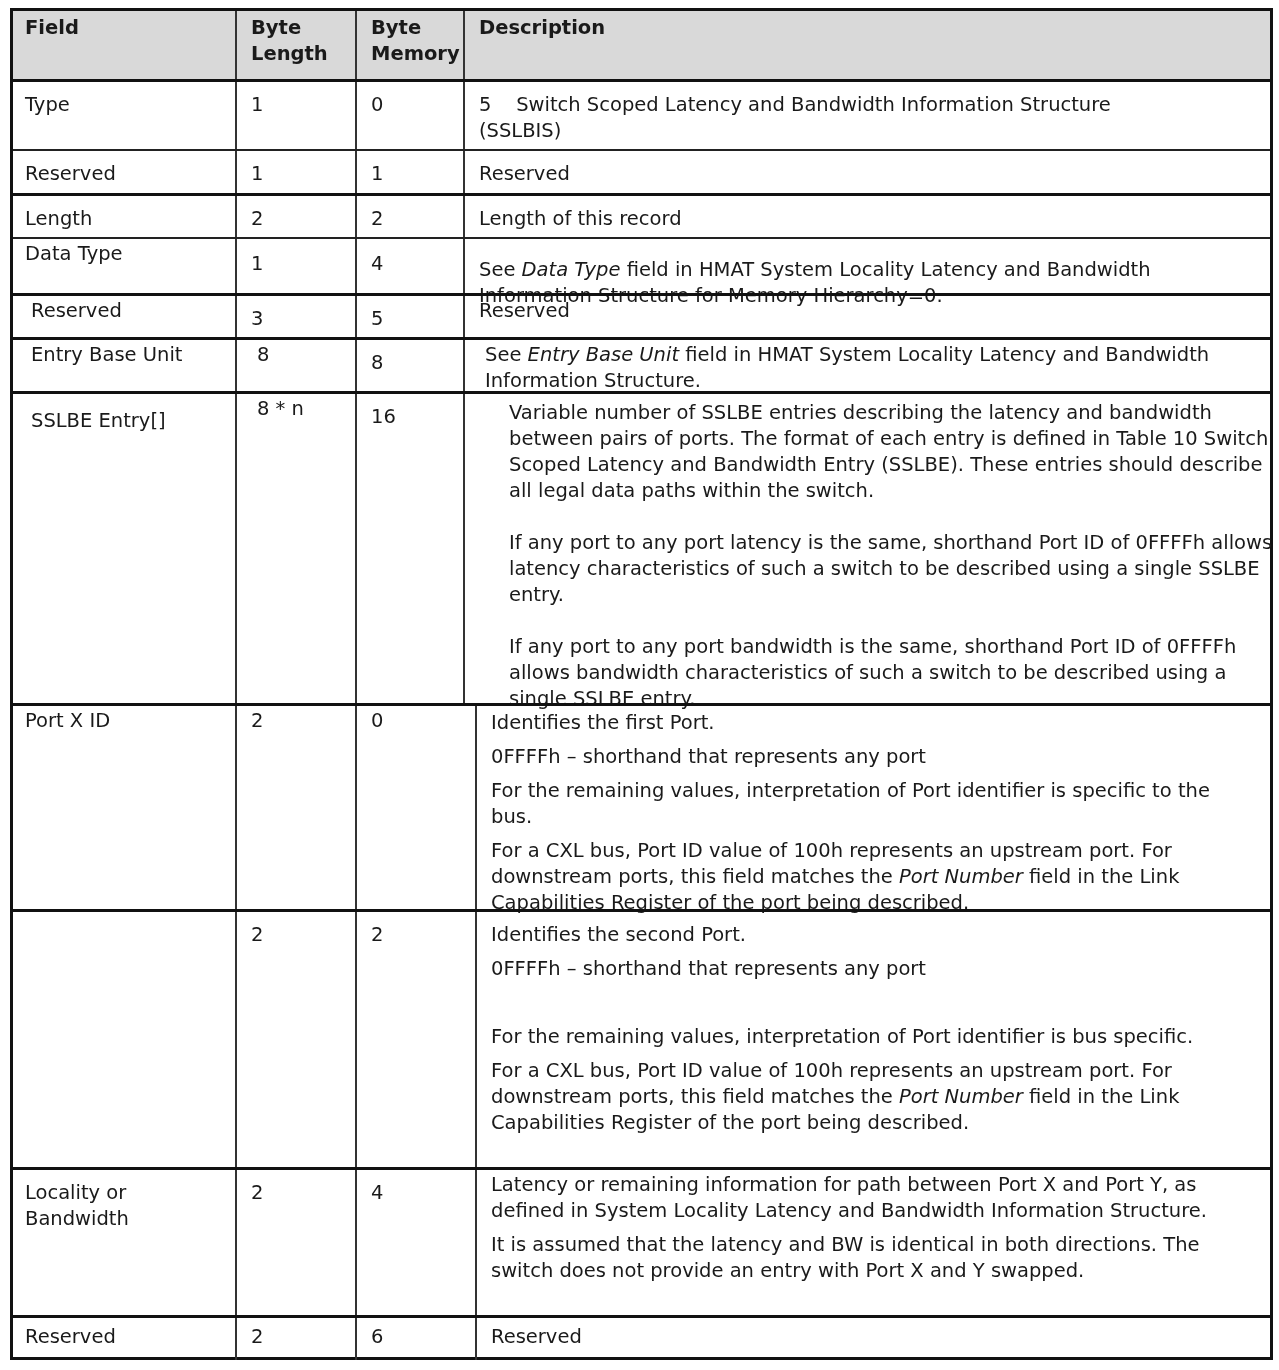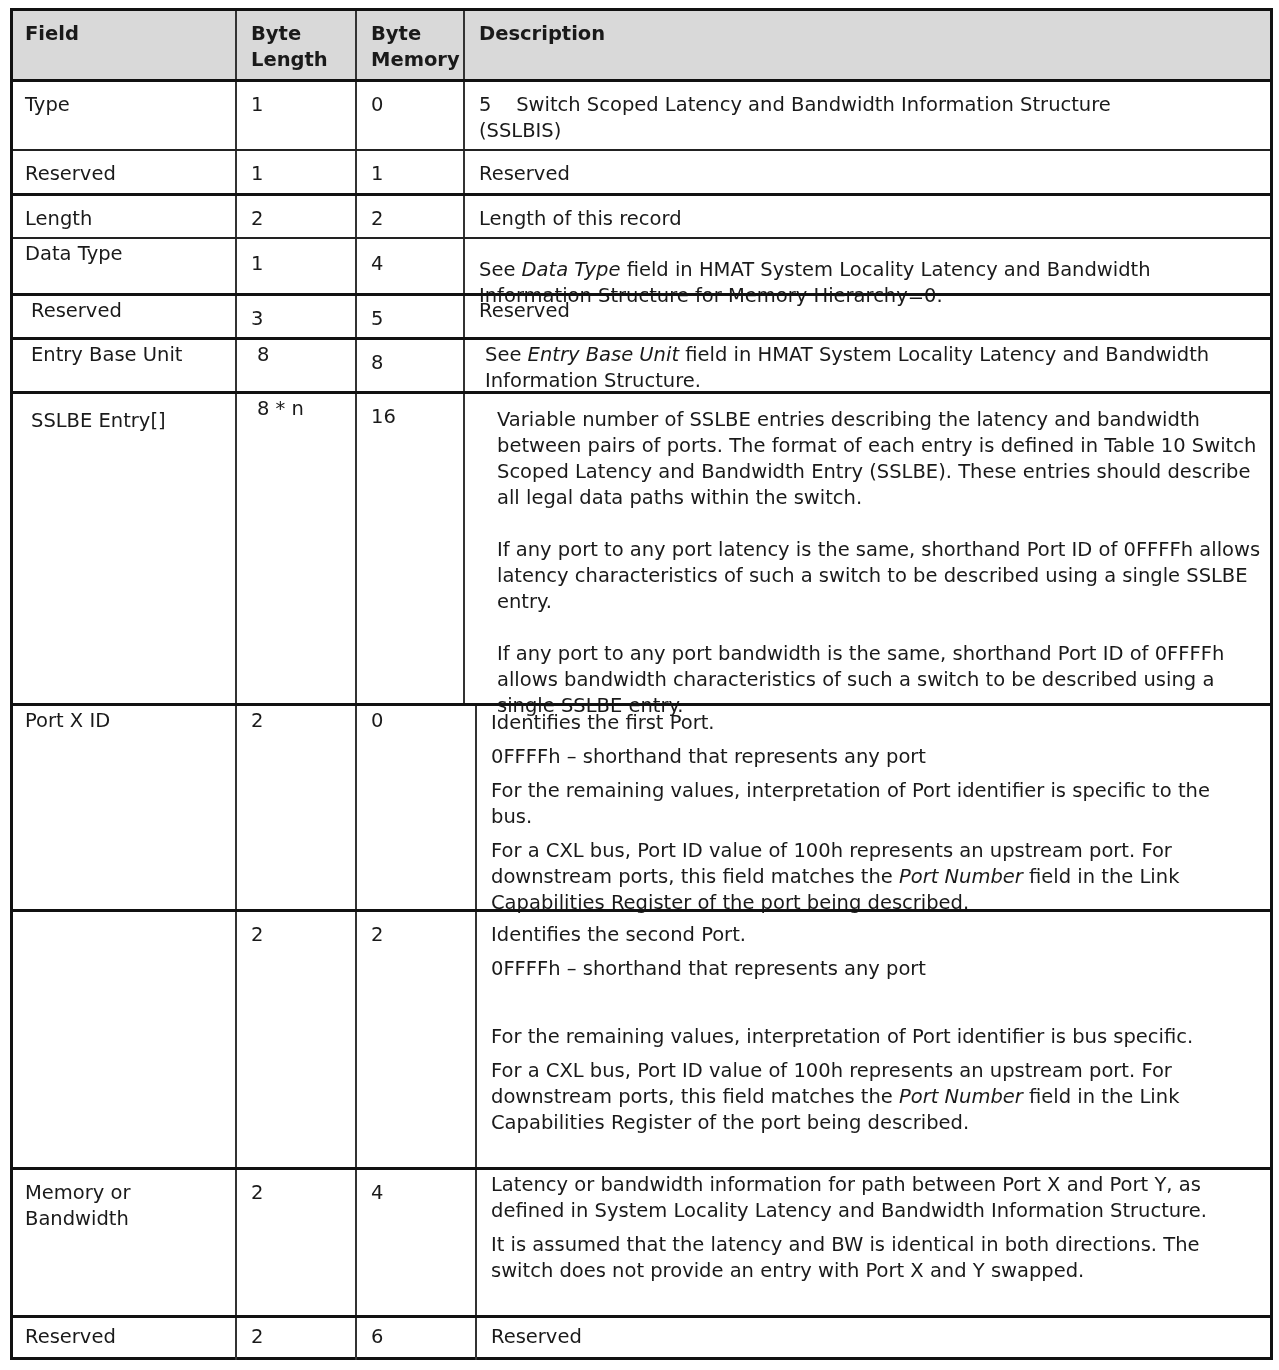--- a/index.html
+++ b/index.html
@@ -3,21 +3,21 @@
 <meta charset="utf-8">
 <style>
   html, body { margin: 0; padding: 0; background: #ffffff; }
   body { width: 1279px; height: 1370px; position: relative; overflow: hidden;
          font-family: "DejaVu Sans", sans-serif; color: #1a1a1a; font-size: 19.5px; }
   .tbl { position: absolute; left: 10px; top: 8px; width: 1257px; border: 3px solid #111; border-collapse: collapse; }
   .row { position: absolute; left: 0; right: 0; border-top: 2px solid #222; }
   .cell { position: absolute; top: 0; bottom: 0; box-sizing: border-box; padding-top: 10px; line-height: 26px; }
   .vline { position: absolute; top: 0; bottom: 0; width: 2px; background: #333; }
   .hdr { background: #d9d9d9; font-weight: bold; }
-  .hdr .cell { padding-top: 10px; }
+  .hdr .cell { padding-top: 4px; }
   p { margin: 0; }
   .para { margin-bottom: 8px; }
   .gap { height: 26px; }
   i { font-style: italic; }
 </style>
 </head>
 <body>
 
 <div class="tbl" style="height:1346px; position:absolute;">
 
@@ -97,21 +97,21 @@
     <div class="cell" style="left:472px;width:740px;padding-top:2px;"><span>See </span><i>Entry Base Unit</i><span> field in HMAT System Locality Latency and Bandwidth Information Structure.</span></div>
   </div>
 
   <div class="row" style="top:380px; height:312px; border-top:3px solid #111;">
     <div class="cell" style="left:18px;width:210px;padding-top:14px;">SSLBE Entry[]</div>
     <div class="vline" style="left:222px;"></div>
     <div class="cell" style="left:244px;width:100px;padding-top:2px;">8 * n</div>
     <div class="vline" style="left:342px;"></div>
     <div class="cell" style="left:358px;width:90px;padding-top:10px;">16</div>
     <div class="vline" style="left:450px;"></div>
-    <div class="cell" style="left:484px;width:765px;padding-top:13px;">
+    <div class="cell" style="left:496px;width:765px;padding-top:6px;">
       <p>Variable number of SSLBE entries describing the latency and bandwidth between pairs of ports. The format of each entry is defined in Table 10 Switch Scoped Latency and Bandwidth Entry (SSLBE). These entries should describe all legal data paths within the switch.</p>
       <div class="gap"></div>
       <p>If any port to any port latency is the same, shorthand Port ID of 0FFFFh allows latency characteristics of such a switch to be described using a single SSLBE entry.</p>
       <div class="gap"></div>
       <p>If any port to any port bandwidth is the same, shorthand Port ID of 0FFFFh allows bandwidth characteristics of such a switch to be described using a single SSLBE entry.</p>
     </div>
   </div>
 
   <div class="row" style="top:692px; height:206px; border-top:3px solid #111;">
     <div class="cell" style="left:12px;width:210px;padding-top:2px;">Port X ID</div>
@@ -137,28 +137,28 @@
     <div class="cell" style="left:478px;width:765px;">
       <p class="para">Identifies the second Port.</p>
       <p class="para">0FFFFh – shorthand that represents any port</p>
       <div style="height:34px;"></div>
       <p class="para">For the remaining values, interpretation of Port identifier is bus specific.</p>
       <p><span>For a CXL bus, Port ID value of 100h represents an upstream port. For downstream ports, this field matches the </span><i>Port Number</i><span> field in the Link Capabilities Register of the port being described.</span></p>
     </div>
   </div>
 
   <div class="row" style="top:1156px; height:148px; border-top:3px solid #111;">
-    <div class="cell" style="left:12px;width:200px;padding-top:10px;">Memory or Bandwidth</div>
+    <div class="cell" style="left:12px;width:200px;padding-top:10px;">Locality or Bandwidth</div>
     <div class="vline" style="left:222px;"></div>
     <div class="cell" style="left:238px;width:100px;padding-top:10px;">2</div>
     <div class="vline" style="left:342px;"></div>
     <div class="cell" style="left:358px;width:90px;padding-top:10px;">4</div>
     <div class="vline" style="left:462px;"></div>
     <div class="cell" style="left:478px;width:765px;padding-top:2px;">
-      <p class="para">Latency or bandwidth information for path between Port X and Port Y, as defined in System Locality Latency and Bandwidth Information Structure.</p>
+      <p class="para">Latency or remaining information for path between Port X and Port Y, as defined in System Locality Latency and Bandwidth Information Structure.</p>
       <p>It is assumed that the latency and BW is identical in both directions. The switch does not provide an entry with Port X and Y swapped.</p>
     </div>
   </div>
 
   <div class="row" style="top:1304px; height:42px; border-top:3px solid #111;">
     <div class="cell" style="left:12px;width:210px;padding-top:6px;">Reserved</div>
     <div class="vline" style="left:222px;"></div>
     <div class="cell" style="left:238px;width:100px;padding-top:6px;">2</div>
     <div class="vline" style="left:342px;"></div>
     <div class="cell" style="left:358px;width:90px;padding-top:6px;">6</div>

